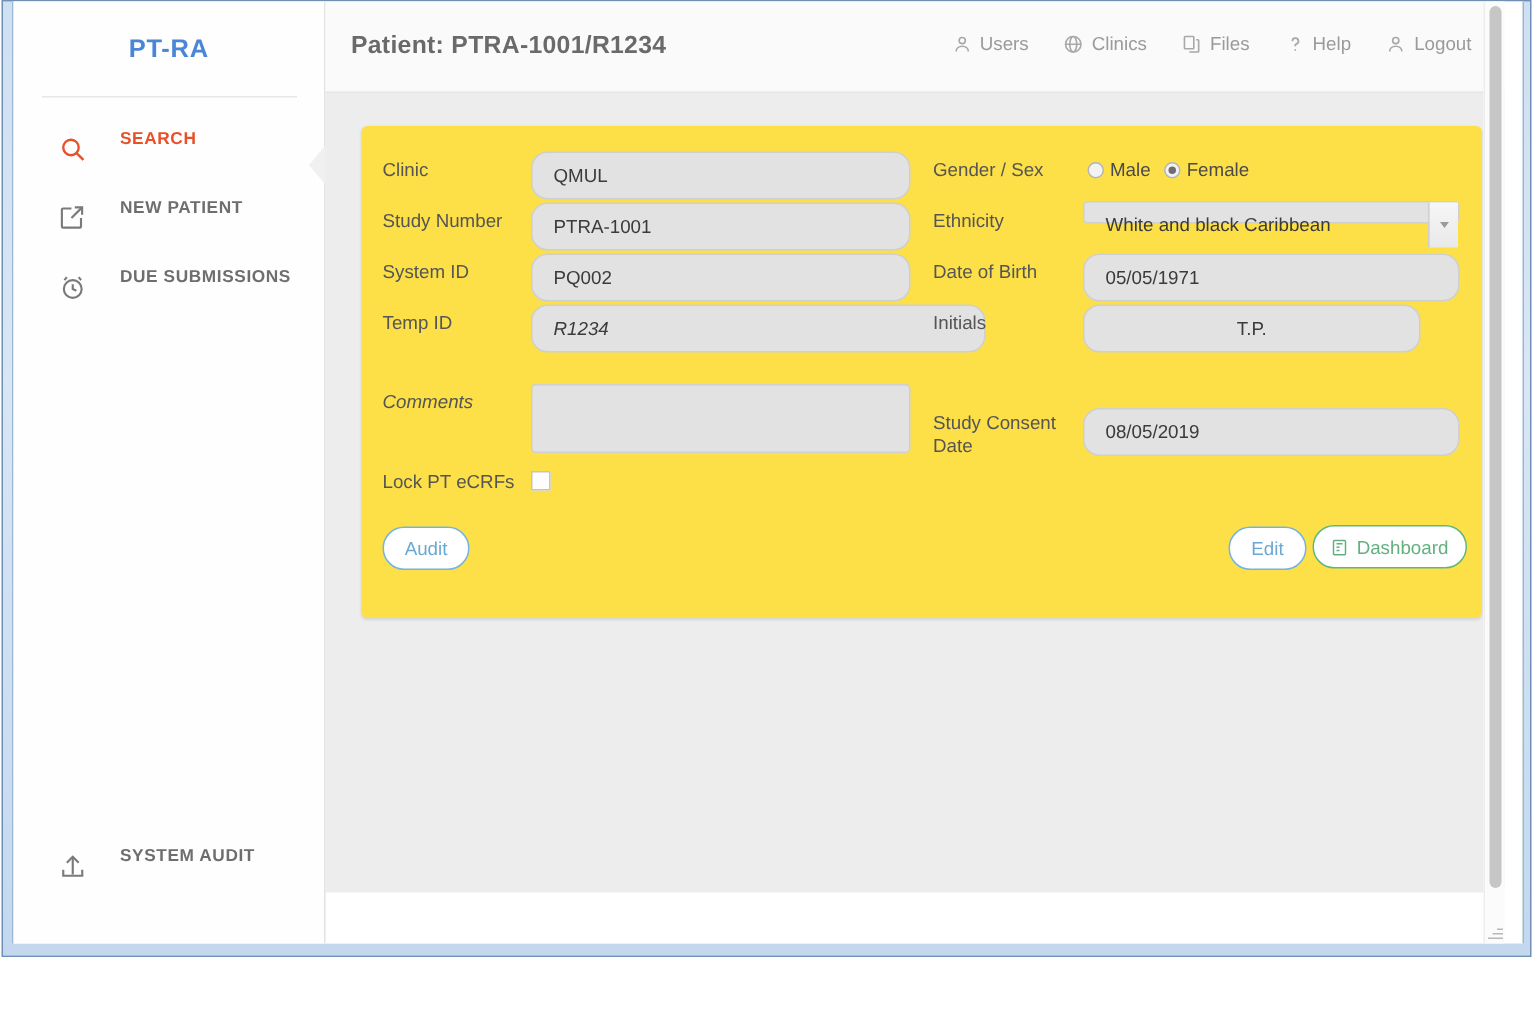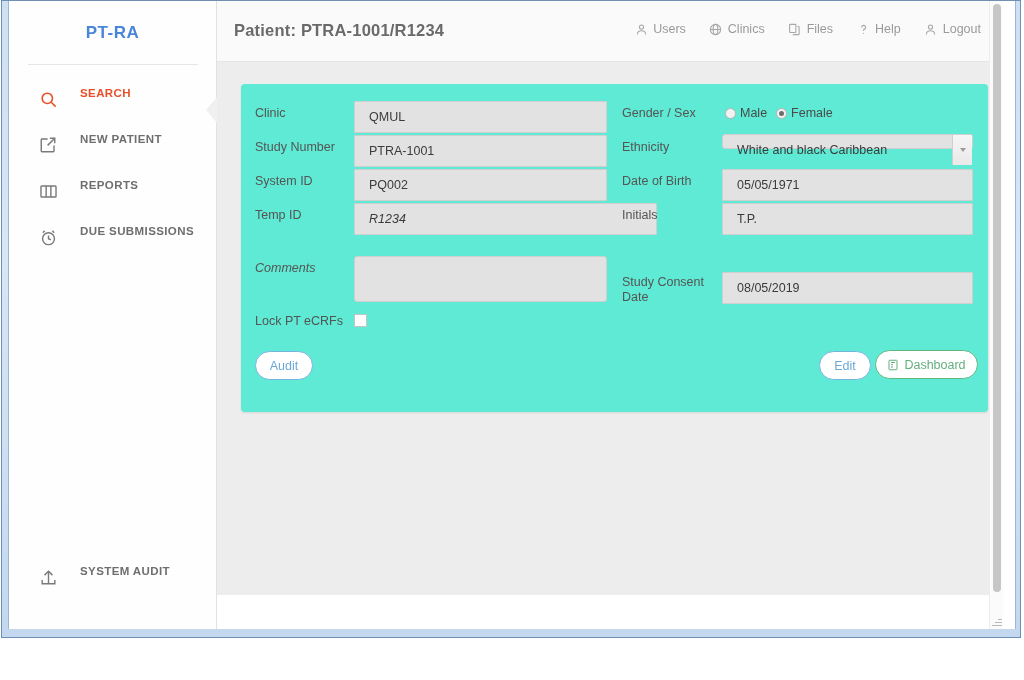--- a/index.html
+++ b/index.html
@@ -148,37 +148,37 @@
   #content {
     position: relative;
     height: 533px;
     background: #ededed;
     box-sizing: border-box;
   }
   #card {
     position: absolute;
     left: 24px; top: 22px;
     width: 747px; height: 328px;
-    background: #5eead4;
+    background: #fde047;
     border-radius: 4px;
     box-shadow: 0 1px 2px rgba(0,0,0,0.10);
     box-sizing: border-box;
   }
 
   .field-label {
     position: absolute;
     font-size: 12.5px;
     color: #555555;
     line-height: 15px;
   }
   .field-input {
     position: absolute;
     background: #e2e2e2;
     border: 1px solid #cfcfcf;
-    border-radius: 1px;
+    border-radius: 11px;
     box-sizing: border-box;
     font-size: 12.5px;
     color: #3b3b3b;
     padding: 0 14px;
     line-height: 30px;
     height: 32px;
     white-space: nowrap;
     overflow: hidden;
   }
   .field-textarea {
@@ -354,30 +354,20 @@
           <span class="nav-icon">
             <svg width="18" height="18" viewBox="0 0 24 24" fill="none" stroke="currentColor" stroke-width="1.9">
               <path d="M20 12.5V20a1 1 0 0 1-1 1H4a1 1 0 0 1-1-1V5a1 1 0 0 1 1-1h7.5"></path>
               <polyline points="14.5,3 21,3 21,9.5"></polyline>
               <line x1="21" y1="3" x2="11.5" y2="12.5"></line>
             </svg>
           </span>
           <span class="nav-label">NEW PATIENT</span>
         </div>
 
-        <div class="nav-item">
-          <span class="nav-icon">
-            <svg width="19" height="19" viewBox="0 0 24 24" fill="none" stroke="currentColor" stroke-width="1.8">
-              <rect x="2.5" y="5" width="19" height="14" rx="1"></rect>
-              <line x1="9" y1="5" x2="9" y2="19"></line>
-              <line x1="15" y1="5" x2="15" y2="19"></line>
-            </svg>
-          </span>
-          <span class="nav-label">REPORTS</span>
-        </div>
 
         <div class="nav-item">
           <span class="nav-icon">
             <svg width="19" height="19" viewBox="0 0 24 24" fill="none" stroke="currentColor" stroke-width="1.8">
               <circle cx="12" cy="13.5" r="7.5"></circle>
               <polyline points="12,9.5 12,13.5 15,15"></polyline>
               <line x1="7" y1="3.5" x2="5" y2="6"></line>
               <line x1="17" y1="3.5" x2="19" y2="6"></line>
             </svg>
           </span>
@@ -501,21 +491,21 @@
             <span class="select-value">White and black Caribbean</span>
             <span class="select-arrow">
                   <i></i>
                 </span>
           </div>
 
           <div class="field-label" style="left:381px; top:90px;">Date of Birth</div>
           <div class="field-input" style="left:481px; top:85px; width:251px;">05/05/1971</div>
 
           <div class="field-label" style="left:381px; top:124px;">Initials</div>
-          <div class="field-input" style="left:481px; top:119px; width:251px;">T.P.</div>
+          <div class="field-input" style="left:481px; top:119px; width:225px;text-align:center;">T.P.</div>
 
           <div class="field-label" style="left:381px; top:191px; width:90px;">Study Consent Date</div>
           <div class="field-input" style="left:481px; top:188px; width:251px;">08/05/2019</div>
 
           <div class="btn blue" style="left:14px; top:267px; width:58px;">Audit</div>
 
           <div class="btn blue" style="left:578px; top:267px; width:52px;">Edit</div>
 
           <div class="btn green" style="left:634px; top:266px; width:103px;">
             <span style="display:flex;">

